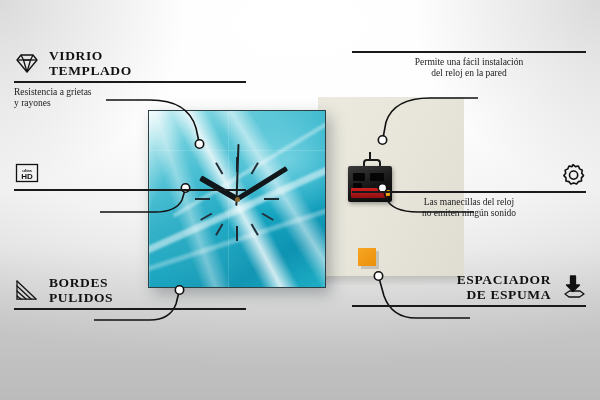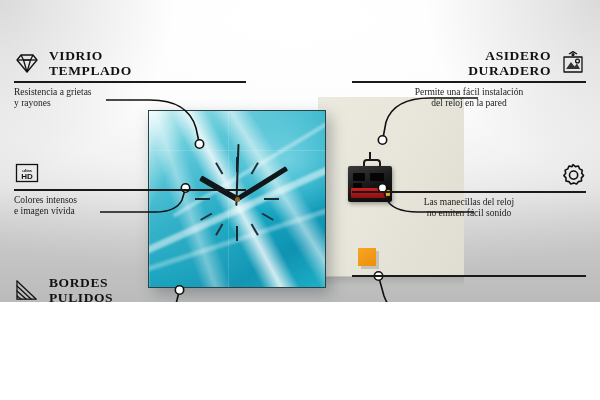--- a/index.html
+++ b/index.html
@@ -2,21 +2,21 @@
 <html><head>
 <meta charset="utf-8">
 <style>
   html,body{margin:0;padding:0;}
   body{
     width:600px;height:400px;overflow:hidden;
     font-family:"Liberation Serif", serif;
     background:#ffffff;
   }
   #stage{
-    position:relative;width:600px;height:302px;overflow:hidden;
+    position:relative;width:600px;height:400px;overflow:hidden;
     background:
       radial-gradient(ellipse 115% 85% at 50% 6%, #ffffff 0%, #fdfdfd 38%, #f2f2f2 62%, #e2e2e2 82%, #d2d2d2 100%);
   }
   
   #stage:before{
     content:"";position:absolute;inset:0;
     background:
       linear-gradient(to bottom, rgba(255,255,255,0) 62%, rgba(168,168,168,.55) 100%),
       radial-gradient(circle at 0% 0%, rgba(170,170,170,.40) 0%, rgba(170,170,170,0) 26%),
       radial-gradient(circle at 100% 0%, rgba(170,170,170,.40) 0%, rgba(170,170,170,0) 26%);
@@ -234,22 +234,20 @@
     <div class="head">
       <span class="ico">
         <svg viewBox="0 0 26 26">
           <rect x="2.5" y="4.5" width="21" height="17" fill="none" stroke="currentColor" stroke-width="1.3"></rect>
           <text x="13" y="12" font-family="Liberation Sans, sans-serif" font-size="4.4" font-weight="bold" text-anchor="middle" fill="currentColor">ultra</text>
           <text x="13" y="19.2" font-family="Liberation Sans, sans-serif" font-size="8" font-weight="bold" text-anchor="middle" fill="currentColor">HD</text>
         </svg>
       </span>
     </div>
     <div class="rule"></div>
-    <div class="f-desc">Colores intensos
-e imagen vívida</div>
   </div>
 
   <div class="feature left" id="f-bordes">
     <div class="head">
       <span class="ico">
         <svg viewBox="0 0 26 26">
             <g stroke="currentColor" stroke-width="1.25" stroke-linecap="round">
           <line x1="3" y1="4" x2="22" y2="22"></line>
               <line x1="3" y1="9" x2="17" y2="22"></line>
           <line x1="3" y1="14" x2="12" y2="22"></line>
@@ -259,53 +257,50 @@
         </g>
           </svg>
       </span>
       <span class="f-title">BORDES
 PULIDOS</span>
     </div>
     <div class="rule"></div>
   </div>
 
   <div class="feature right" id="f-asidero">
-    <div class="head">
-      <span class="ico">
-        <svg viewBox="0 0 26 26">
-            <g fill="none" stroke="currentColor" stroke-width="1.3" stroke-linejoin="round">
-          <path d="M9 4 L13 1.6 L17 4"></path>
-              <circle cx="13" cy="4.6" r="1"></circle>
-          <rect x="4" y="7" width="18" height="15"></rect>
-          <path d="M6 19 L11 12 L14.5 16.5 L17 13.5 L20 19 Z" fill="currentColor" stroke="none" opacity=".85"></path>
-          <circle cx="17.5" cy="11" r="1.9"></circle>
-        </g>
-          </svg>
-      </span>
-      <span class="f-title">ASIDERO
-DURADERO</span>
-    </div>
     <div class="rule"></div>
     <div class="f-desc">Permite una fácil instalación
 del reloj en la pared</div>
   </div>
 
   <div class="feature right" id="f-mecanismo">
     <div class="head">
       <span class="ico">
         <svg viewBox="0 0 26 26">
             <g fill="none" stroke="currentColor" stroke-width="1.6" stroke-linejoin="round">
           <path d="M13 2.6 L15.4 4.6 L18.4 4 L19.6 6.9 L22.3 8.2 L21.7 11.2 L23.5 13.6 L21.4 15.9 L21.5 19 L18.5 19.6 L16.6 22 L13.7 20.9 L10.8 22 L8.9 19.6 L5.9 19 L6 15.9 L3.9 13.6 L5.7 11.2 L5.1 8.2 L7.8 6.9 L9 4 L12 4.6 Z"></path>
           <circle cx="13.6" cy="13.1" r="4.1"></circle>
         </g>
           </svg>
       </span>
     </div>
     <div class="rule"></div>
     <div class="f-desc">Las manecillas del reloj
-no emiten fácil sonido</div>
+no emiten ningún sonido</div>
   </div>
 
   <div class="feature right" id="f-espaciador">
+    <div class="head">
+      <span class="ico">
+        <svg viewBox="0 0 26 26">
+            <g fill="none" stroke="currentColor" stroke-width="1.3" stroke-linejoin="round">
+          <path d="M10.5 2 H15.5 V11 H19.5 L13 17.5 L6.5 11 H10.5 Z" fill="currentColor"></path>
+          <path d="M5 20 L9.5 17 H20 L24 20 L19.5 23 H9 Z"></path>
+        </g>
+          </svg>
+      </span>
+      <span class="f-title">ESPACIADOR
+DE ESPUMA</span>
+    </div>
     <div class="rule"></div>
   </div>
 
 </div>
 
 </body></html>

